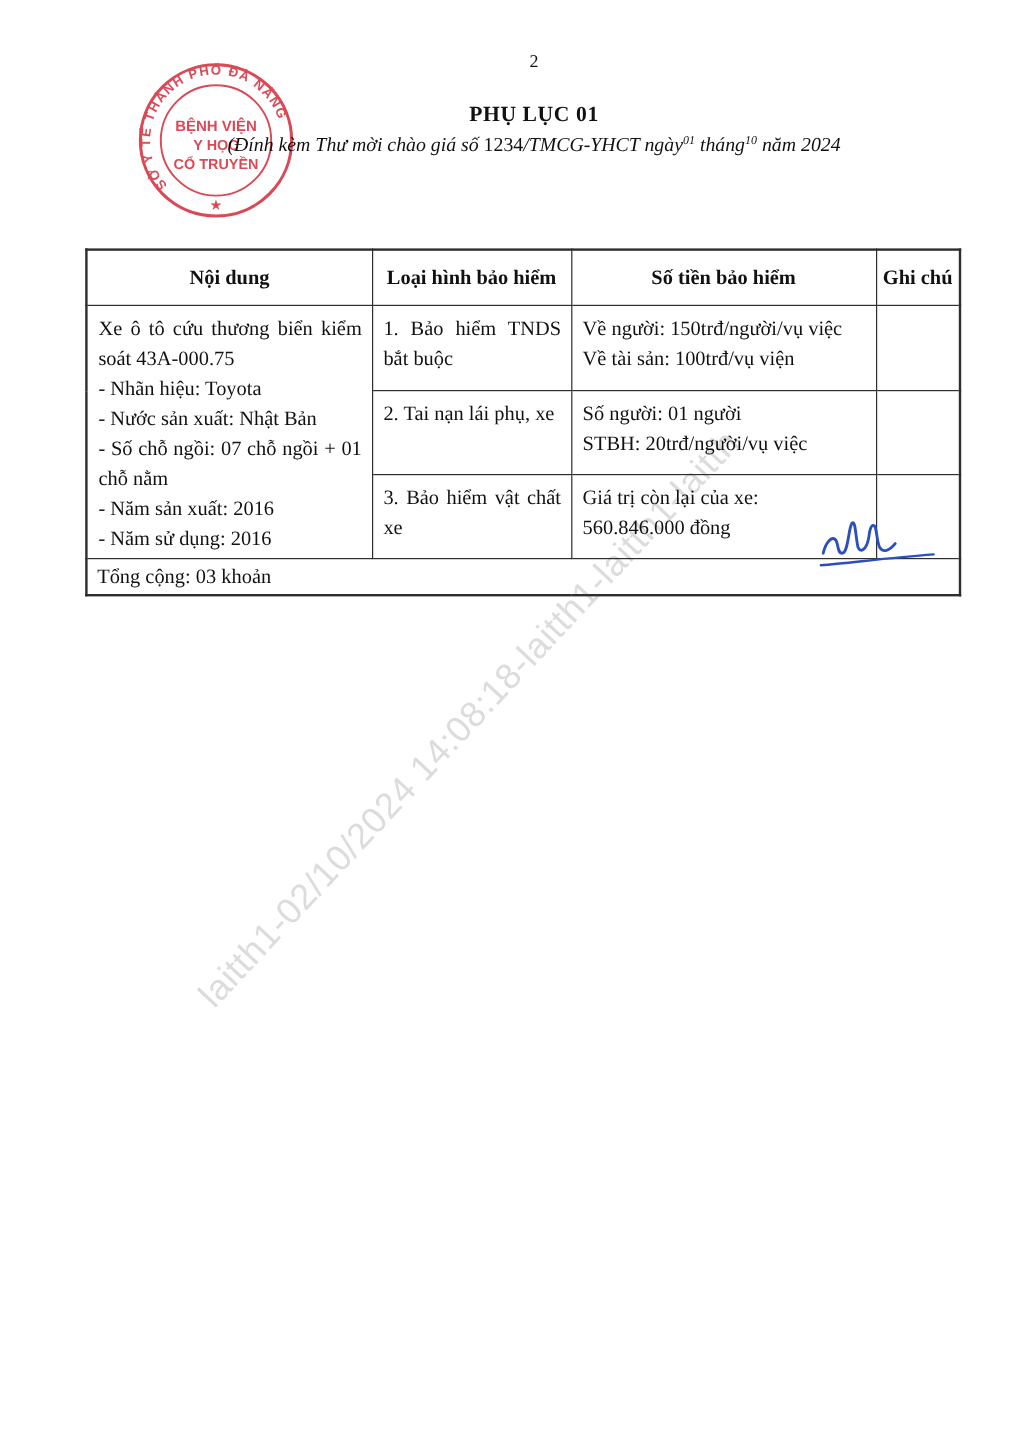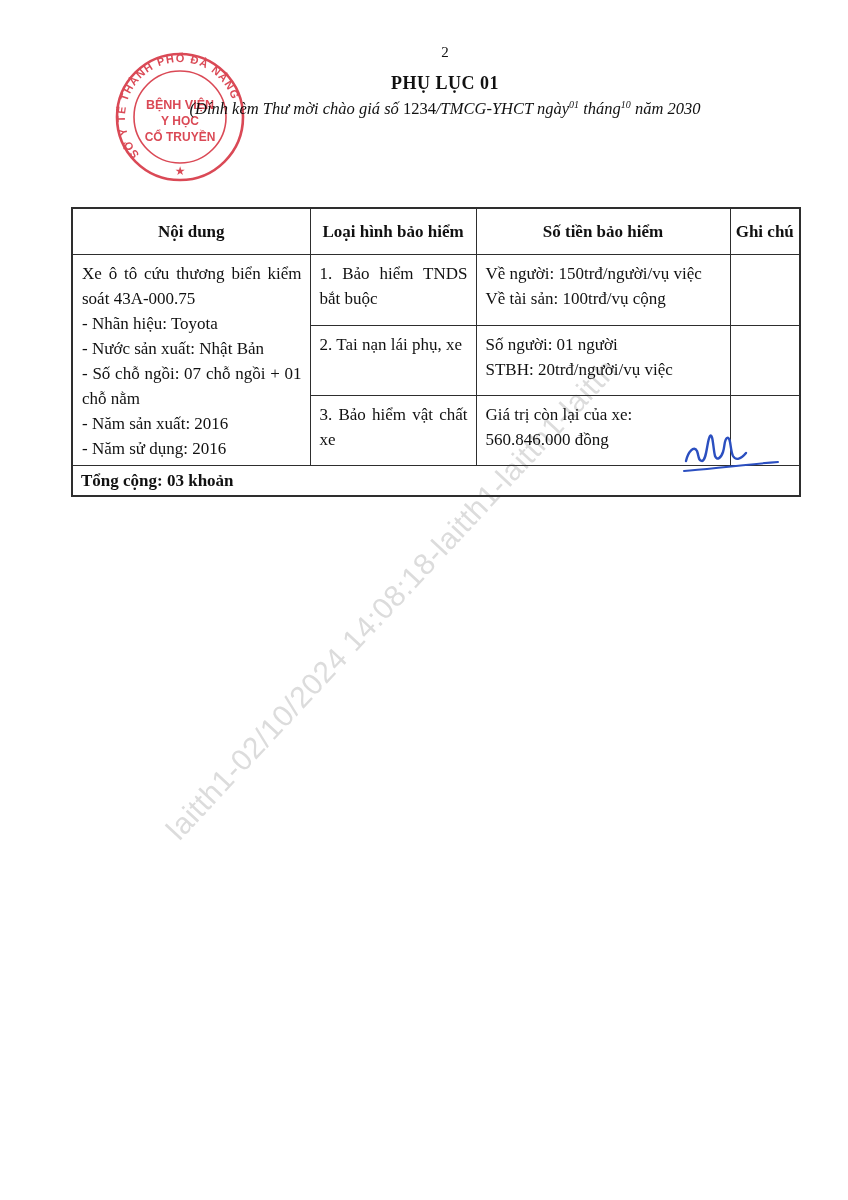--- a/index.html
+++ b/index.html
@@ -25,21 +25,21 @@
     color: #dcdcdc;
     white-space: nowrap;
     z-index: 0;
     user-select: none;
   }
 
   
   .content { position: relative; z-index: 1; }
   .header-wrap { padding-left: 42px; text-align: center; }
   .page-number { margin-top: 44px; font-size: 15px; }
-  .doc-title { margin-top: 12px; font-size: 18px; font-weight: bold; letter-spacing: 0.5px; }
+  .doc-title { margin-top: 24px; font-size: 18px; font-weight: bold; letter-spacing: 0.5px; }
   .doc-subtitle { font-style: italic; font-size: 16.5px; line-height: 25px; margin-top: 2px; }
   .fill-doc { font-style: normal; }
   .fill-raised { position: relative; top: -6px; font-size: 10px; }
 
   
   .doc-table {
     position: absolute;
     left: 71px;
     top: 163px;
     width: 729px;
@@ -61,21 +61,21 @@
     line-height: 21px;
     padding: 2px 4px;
     margin-left: 39px;
   }
   .doc-table td { padding: 6px 8px 4px 9px; line-height: 25px; }
   .cell-justify div { text-align: justify; }
   .row-h1 { height: 63px; }
   .row-h2 { height: 60px; padding-left: 16px; }
   .row-h3 { height: 61px; font-family: Liberation Serif, serif; }
   .footer-cell {
-    font-weight: bold;
+    font-weight: normal;
     vertical-align: middle !important;
     height: 29px;
     padding: 2px 8px !important;
   }
 
   
   .stamp {
     position: absolute;
     left: 110px;
     top: 47px;
@@ -99,21 +99,21 @@
 </head>
 <body>
 
 <div class="watermark">laitth1-02/10/2024 14:08:18-laitth1-laitth1-laitth</div>
 
 <div class="content">
 
   <div class="header-wrap">
     <div class="page-number">2</div>
     <div class="doc-title">PHỤ LỤC 01</div>
-    <div class="doc-subtitle"><span>(Đính kèm Thư mời chào giá số </span><span class="fill-doc">1234</span><span>/TMCG-YHCT ngày</span><span class="fill-raised">01</span><span> tháng</span><span class="fill-raised">10</span><span> năm 2030</span></div>
+    <div class="doc-subtitle"><span>(Đính kèm Thư mời chào giá số </span><span class="fill-doc">1234</span><span>/TMCG-YHCT ngày</span><span class="fill-raised">01</span><span> tháng</span><span class="fill-raised">10</span><span> năm 2024</span></div>
   </div>
 
   <table class="doc-table">
     <colgroup>
       <col style="width:238px">
         <col style="width:166px">
         <col style="width:254px">
         <col style="width:70px">
     </colgroup>
     <thead>
@@ -132,21 +132,21 @@
           <div>- Nước sản xuất: Nhật Bản</div>
           <div>- Số chỗ ngồi: 07 chỗ ngồi + 01 chỗ nằm</div>
           <div>- Năm sản xuất: 2016</div>
           <div>- Năm sử dụng: 2016</div>
         </td>
         <td class="cell-justify">
           <div>1. Bảo hiểm TNDS bắt buộc</div>
         </td>
         <td>
           <div>Về người: 150trđ/người/vụ việc</div>
-          <div>Về tài sản: 100trđ/vụ cộng</div>
+          <div>Về tài sản: 100trđ/vụ viện</div>
         </td>
         <td></td>
       </tr>
       <tr class="row-h2">
         <td class="cell-justify">
           <div>2. Tai nạn lái phụ, xe</div>
         </td>
         <td>
           <div>Số người: 01 người</div>
           <div>STBH: 20trđ/người/vụ việc</div>

